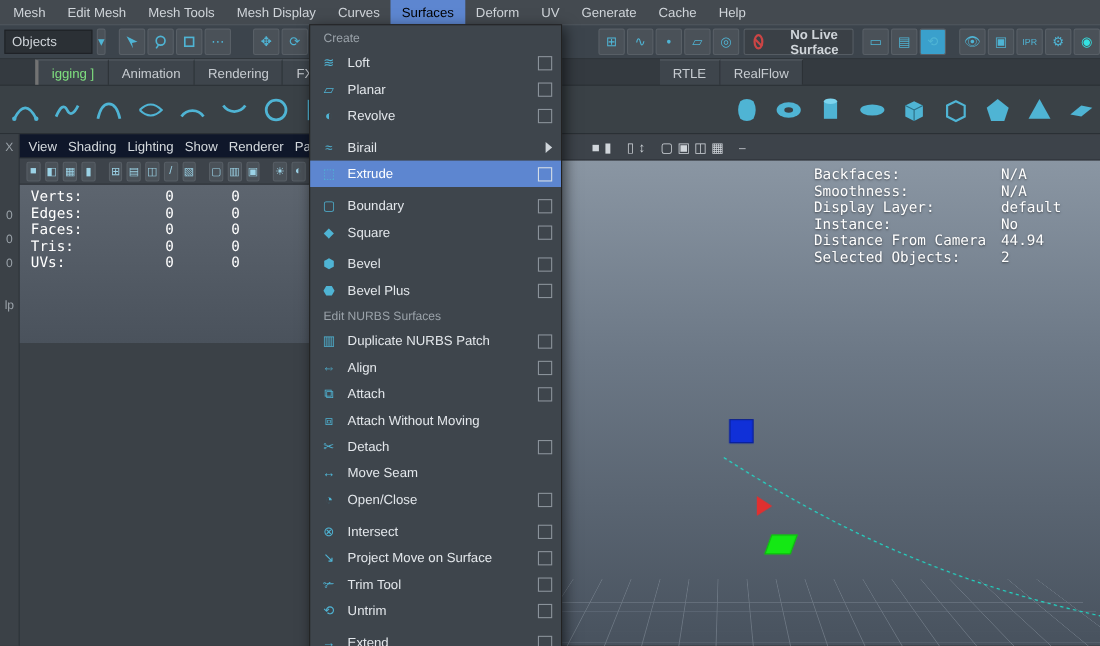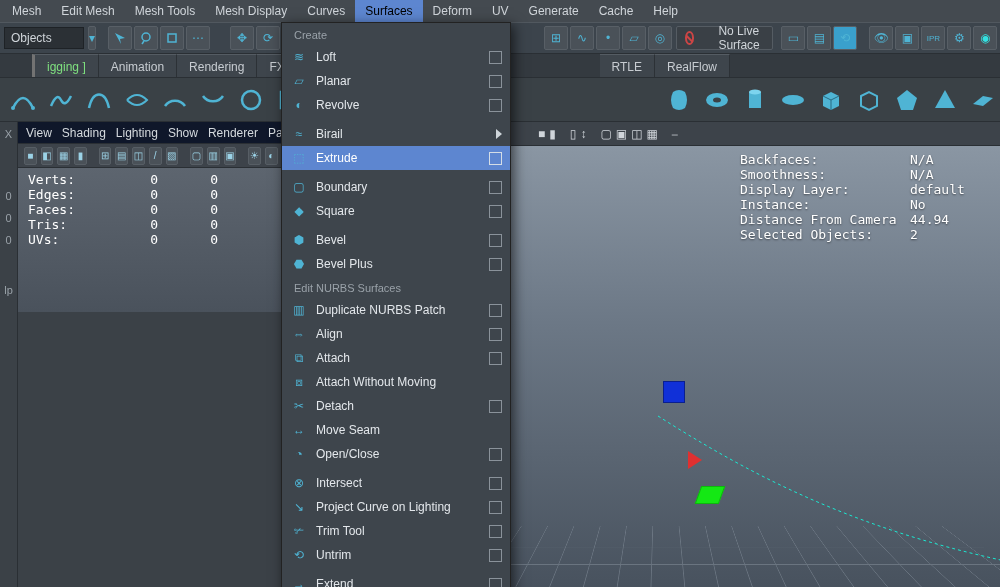--- a/index.html
+++ b/index.html
@@ -67,21 +67,21 @@
     border-radius: 2px;
     display: flex; align-items:center; justify-content:center;
     color: var(--icon);
   }
   .toolbar input[type=text] {
     background: #2b3035; border: 1px solid #1e2226; color: var(--text);
     height: 22px; padding: 0 6px; font-size: 12px;
   }
   .nolive {
     display:flex; align-items:center; gap:24px; background:#3a4046;
-    height:24px; padding:0 8px; border:1px solid #555c63; border-radius:2px;
+    height:24px; padding:0 8px; border:1px solid #555c63; border-radius:2px;font-weight:bold;
   }
   .nolive .noicon { width:14px;height:14px;border:2px solid #cc4545;border-radius:50%; position:relative; }
   .nolive .noicon::after{content:"";position:absolute;left:-2px;right:-2px;top:5px;height:2px;background:#cc4545;transform:rotate(45deg);}
 
   
   .shelftabs {
     height: 24px;
     background: #343a40;
     display:flex; align-items:stretch;
     border-bottom:1px solid var(--line);
@@ -432,21 +432,21 @@
     </div>
 
 </div>
 
 <div class="main">
   <div class="sidebar-left">
     <span>X</span>
     <span style="margin-top:40px">0</span>
     <span>0</span>
     <span>0</span>
-    <span style="margin-top:28px">lp</span>
+    <span style="margin-top:16px">lp</span>
   </div>
 
   <div class="leftcol">
     <div class="vp-hdr">
       <span class="vi">View</span>
       <span class="vi">Shading</span>
       <span class="vi">Lighting</span>
       <span class="vi">Show</span>
       <span class="vi">Renderer</span>
       <span class="vi">Pan</span>
@@ -649,21 +649,21 @@
     </div>
   <div class="sep"></div>
 
   <div class="ditem">
     <span class="dicon">⊗</span>
     <span class="label">Intersect</span>
       <span class="opt"></span>
     </div>
   <div class="ditem">
     <span class="dicon">↘</span>
-    <span class="label">Project Curve on Lighting</span>
+    <span class="label">Project Move on Surface</span>
       <span class="opt"></span>
     </div>
   <div class="ditem">
     <span class="dicon">✃</span>
     <span class="label">Trim Tool</span>
       <span class="opt"></span>
     </div>
   <div class="ditem">
     <span class="dicon">⟲</span>
     <span class="label">Untrim</span>

